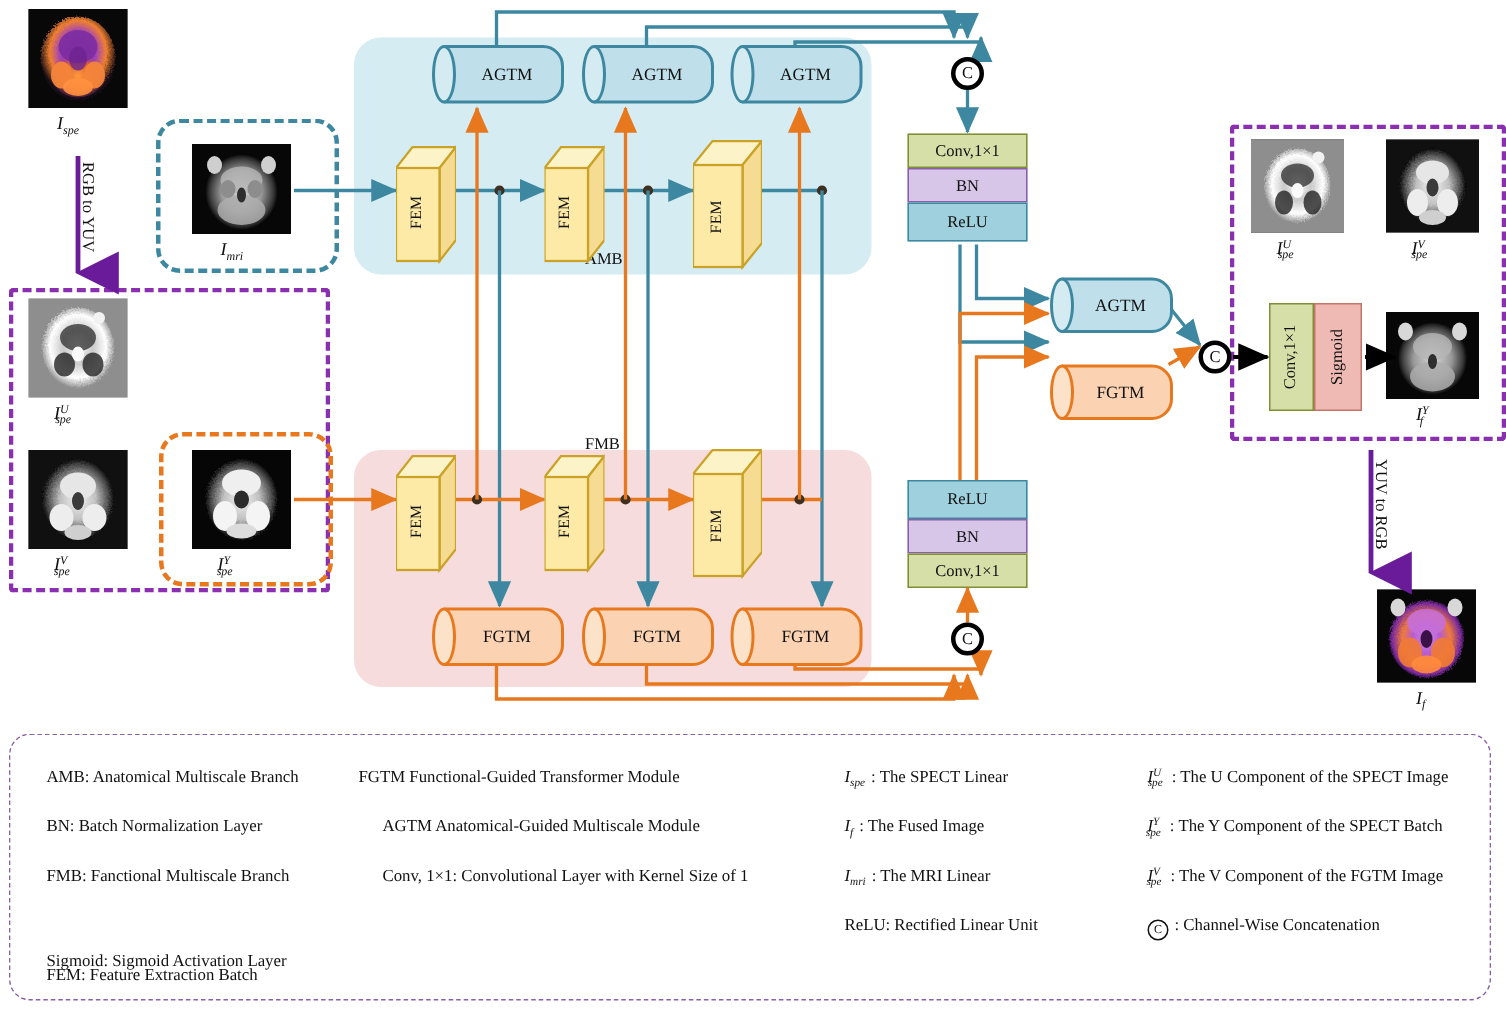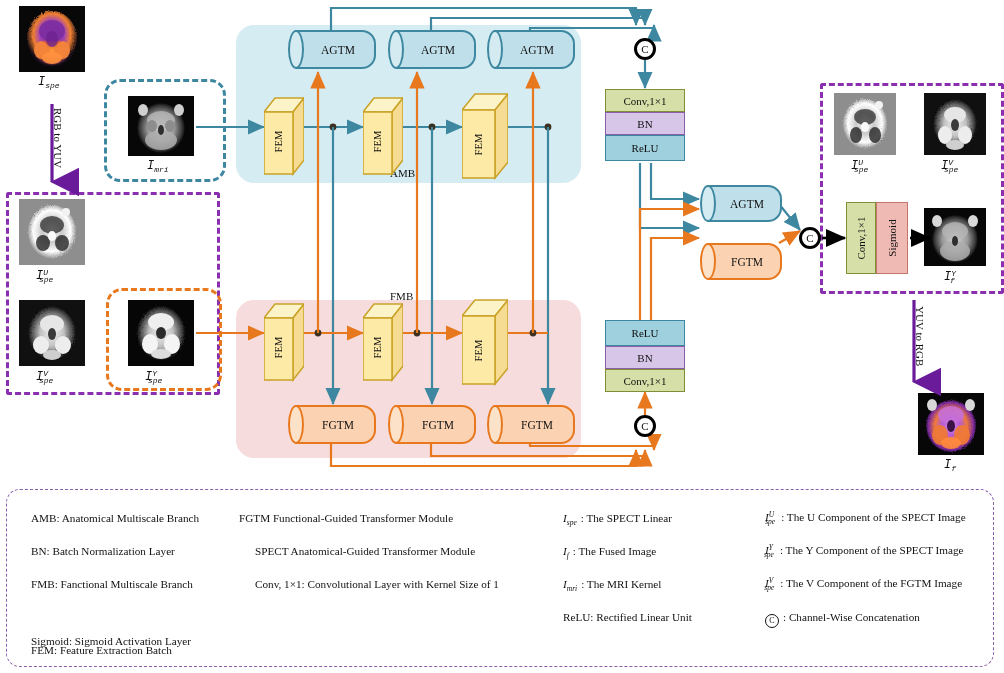--- a/index.html
+++ b/index.html
@@ -2,21 +2,21 @@
 <html><head>
 <meta charset="utf-8">
 <style>
   html,body{margin:0;padding:0;background:#ffffff;}
   body{width:1004px;height:673px;font-family:"Liberation Serif",serif;overflow:hidden;}
   #root{position:relative;width:1004px;height:673px;}
   svg.layer{position:absolute;left:0;top:0;width:1004px;height:673px;pointer-events:none;}
 
   
   .img-tile{position:absolute;background:#000;border:0;}
-  .cap{position:absolute;font-family:Liberation Mono, monospace;font-style:italic;font-size:12px;color:#111;white-space:nowrap;}
+  .cap{position:absolute;font-family:Liberation Serif, serif;font-style:italic;font-size:12px;color:#111;white-space:nowrap;}
   .cap .sub{font-size:8px;vertical-align:-3px;font-style:italic;}
   .cap .sup{font-size:8px;vertical-align:4px;font-style:italic;}
 
   
   .dash-box{position:absolute;border-style:dashed;background:transparent;}
 
   
   .region{position:absolute;border-radius:18px;}
   .region-label{position:absolute;font-size:11px;color:#111;font-family:"Liberation Serif",serif;}
 
@@ -447,39 +447,39 @@
   <div class="cnode" style="left:799px;top:227px;z-index:6">C</div>
 
   <div id="legend">
     <div class="lg" style="left:24px;top:22px;">AMB: Anatomical Multiscale Branch</div>
     <div class="lg" style="left:24px;top:55px;">BN: Batch Normalization Layer</div>
     <div class="lg" style="left:24px;top:88px;">FMB: Fanctional Multiscale Branch</div>
     <div class="lg" style="left:24px;top:121px;margin-top:24px;">Sigmoid: Sigmoid Activation Layer</div>
     <div class="lg" style="left:24px;top:154px;">FEM: Feature Extraction Batch</div>
 
     <div class="lg" style="left:232px;top:22px;">FGTM Functional-Guided Transformer Module</div>
-    <div class="lg" style="left:248px;top:55px;">SPECT Anatomical-Guided Transformer Module</div>
+    <div class="lg" style="left:248px;top:55px;">AGTM Anatomical-Guided Multiscale Module</div>
     <div class="lg" style="left:248px;top:88px;">Conv, 1×1: Convolutional Layer with Kernel Size of 1</div>
 
     <div class="lg" style="left:556px;top:22px;">
       <i>I</i><span class="sub">spe</span><span style="margin-left:4px;">: The SPECT Linear</span>
     </div>
     <div class="lg" style="left:556px;top:55px;">
       <i>I</i><span class="sub">f</span><span style="margin-left:4px;">: The Fused Image</span>
     </div>
     <div class="lg" style="left:556px;top:88px;">
-      <i>I</i><span class="sub">mri</span><span style="margin-left:4px;">: The MRI Kernel</span>
+      <i>I</i><span class="sub">mri</span><span style="margin-left:4px;">: The MRI Linear</span>
     </div>
     <div class="lg" style="left:556px;top:121px;">ReLU: Rectified Linear Unit</div>
 
     <div class="lg" style="left:758px;top:20px;">
       <i>I</i><span class="sup">U</span><span class="sub" style="margin-left:-9px;">spe</span><span style="margin-left:6px;">: The U Component of the SPECT Image</span>
     </div>
     <div class="lg" style="left:758px;top:53px;">
-      <i>I</i><span class="sup">Y</span><span class="sub" style="margin-left:-9px;">spe</span><span style="margin-left:6px;">: The Y Component of the SPECT Image</span>
+      <i>I</i><span class="sup">Y</span><span class="sub" style="margin-left:-9px;">spe</span><span style="margin-left:6px;">: The Y Component of the SPECT Batch</span>
     </div>
     <div class="lg" style="left:758px;top:86px;">
       <i>I</i><span class="sup">V</span><span class="sub" style="margin-left:-9px;">spe</span><span style="margin-left:6px;">: The V Component of the FGTM Image</span>
     </div>
     <div class="lg" style="left:758px;top:121px;">
       <span class="cc">C</span><span style="margin-left:4px;">: Channel-Wise Concatenation</span>
     </div>
   </div>
 
 </div>

